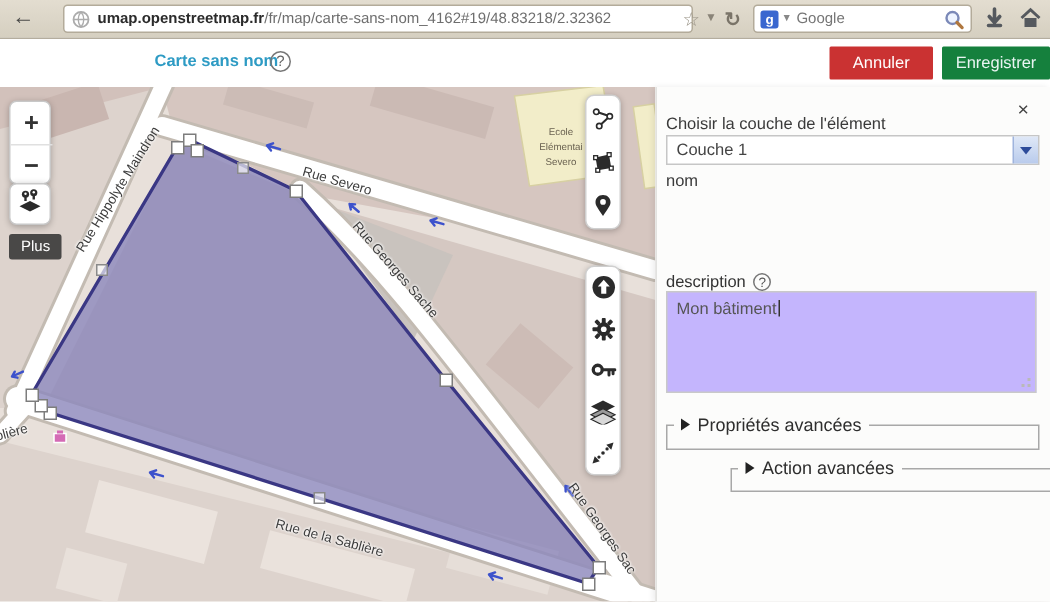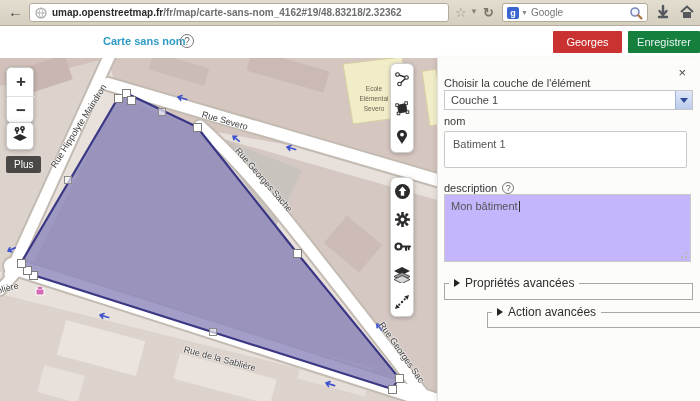--- a/index.html
+++ b/index.html
@@ -5,26 +5,26 @@
   * { margin:0; padding:0; box-sizing:border-box; }
   html,body { width:700px; height:401px; overflow:hidden;
     font-family:"Liberation Sans", sans-serif; background:#fff; }
 
   
   .browser { position:absolute; left:0; top:0; width:700px; height:26px;
     background:linear-gradient(#e3ddd0,#d5cfc0); border-bottom:1px solid #b4ad9e; }
   .back-btn { position:absolute; left:5px; top:2px; width:21px; height:21px;
     border-radius:50%; color:#4a4a48; font-size:15px; font-weight:bold;
     text-align:center; line-height:20px; }
-  .url-bar { position:absolute; left:29px; top:3px; width:420px; height:19px;
+  .url-bar { position:absolute; left:42px; top:3px; width:420px; height:19px;
     background:#fff; border:1px solid #b3ab9a; border-radius:3px;
     display:flex; align-items:center; padding:0 5px; overflow:hidden; }
   .url-bar .globe { margin-right:5px; opacity:.75; }
   .url-b { font-size:10px; font-weight:bold; color:#2b2b2b; white-space:nowrap;}
-  .url-r { font-size:10px; color:#6e6e6e; white-space:nowrap;font-weight:bold; }
+  .url-r { font-size:10px; color:#6e6e6e; white-space:nowrap; }
   .star { left:455px; top:5px; color:#9a9488; font-size:13px; position:absolute;}
   .caret-sm { left:470px; top:7px; color:#8a8478; font-size:8px; position:absolute;}
   .reload { left:483px; top:5px; color:#7a7468; font-size:13px; position:absolute; font-weight:bold;}
   .search-box { position:absolute; left:502px; top:3px; width:146px; height:19px;
     background:#fff; border:1px solid #b3ab9a; border-radius:3px;
     display:flex; align-items:center; padding:0 4px; }
   .g-fav { width:12px; height:12px; background:#3a67cf; border-radius:2px;
     color:#fff; font-size:9px; font-weight:bold; text-align:center;
     line-height:12px; flex:0 0 auto; }
   .search-box .caret2 { font-size:7px; color:#888; margin:0 3px 0 2px; }
@@ -157,21 +157,21 @@
         <path d="M2 8l6-5.5L14 8" fill="none" stroke="#55595e" stroke-width="2"></path>
         <path d="M4 8v6h8V8" fill="#55595e"></path>
       </svg>
   </span>
 </div>
 
 <div class="header">
   <span class="hdr-status">Edition en cours</span>
   <span class="hdr-title">Carte sans nom</span>
   <span class="hdr-help">?</span>
-  <button class="btn-cancel">Georges</button>
+  <button class="btn-cancel">Annuler</button>
   <button class="btn-save">Enregistrer</button>
 </div>
 
 <div class="main">
 
   <div class="map">
     <svg class="base" width="437" height="343" viewBox="0 0 437 343">
 
       <polygon points="108,0 437,0 437,114 205,72 115,27" fill="#d6c6c0"></polygon>
       <polygon points="0,0 113,0 105,30 0,40" fill="#d2c1bb"></polygon>
@@ -371,21 +371,20 @@
 
     <div class="fld-label" style="top:19px;">Choisir la couche de l'élément</div>
     <div class="select-box">
       <span class="val">Couche 1</span>
       <span class="select-arrow">
           <i></i>
         </span>
     </div>
 
     <div class="fld-label" style="top:57px;">nom</div>
-    <input class="nom-input" type="text" value="Batiment 1" style="">
 
     <div class="desc-row">
       <span>description</span>
       <span class="mini-help">?</span>
     </div>
     <div class="desc-area">
       <span>Mon bâtiment</span><span class="caret-bar"></span>
       <span class="grip">
           <b></b>
           <b></b>

